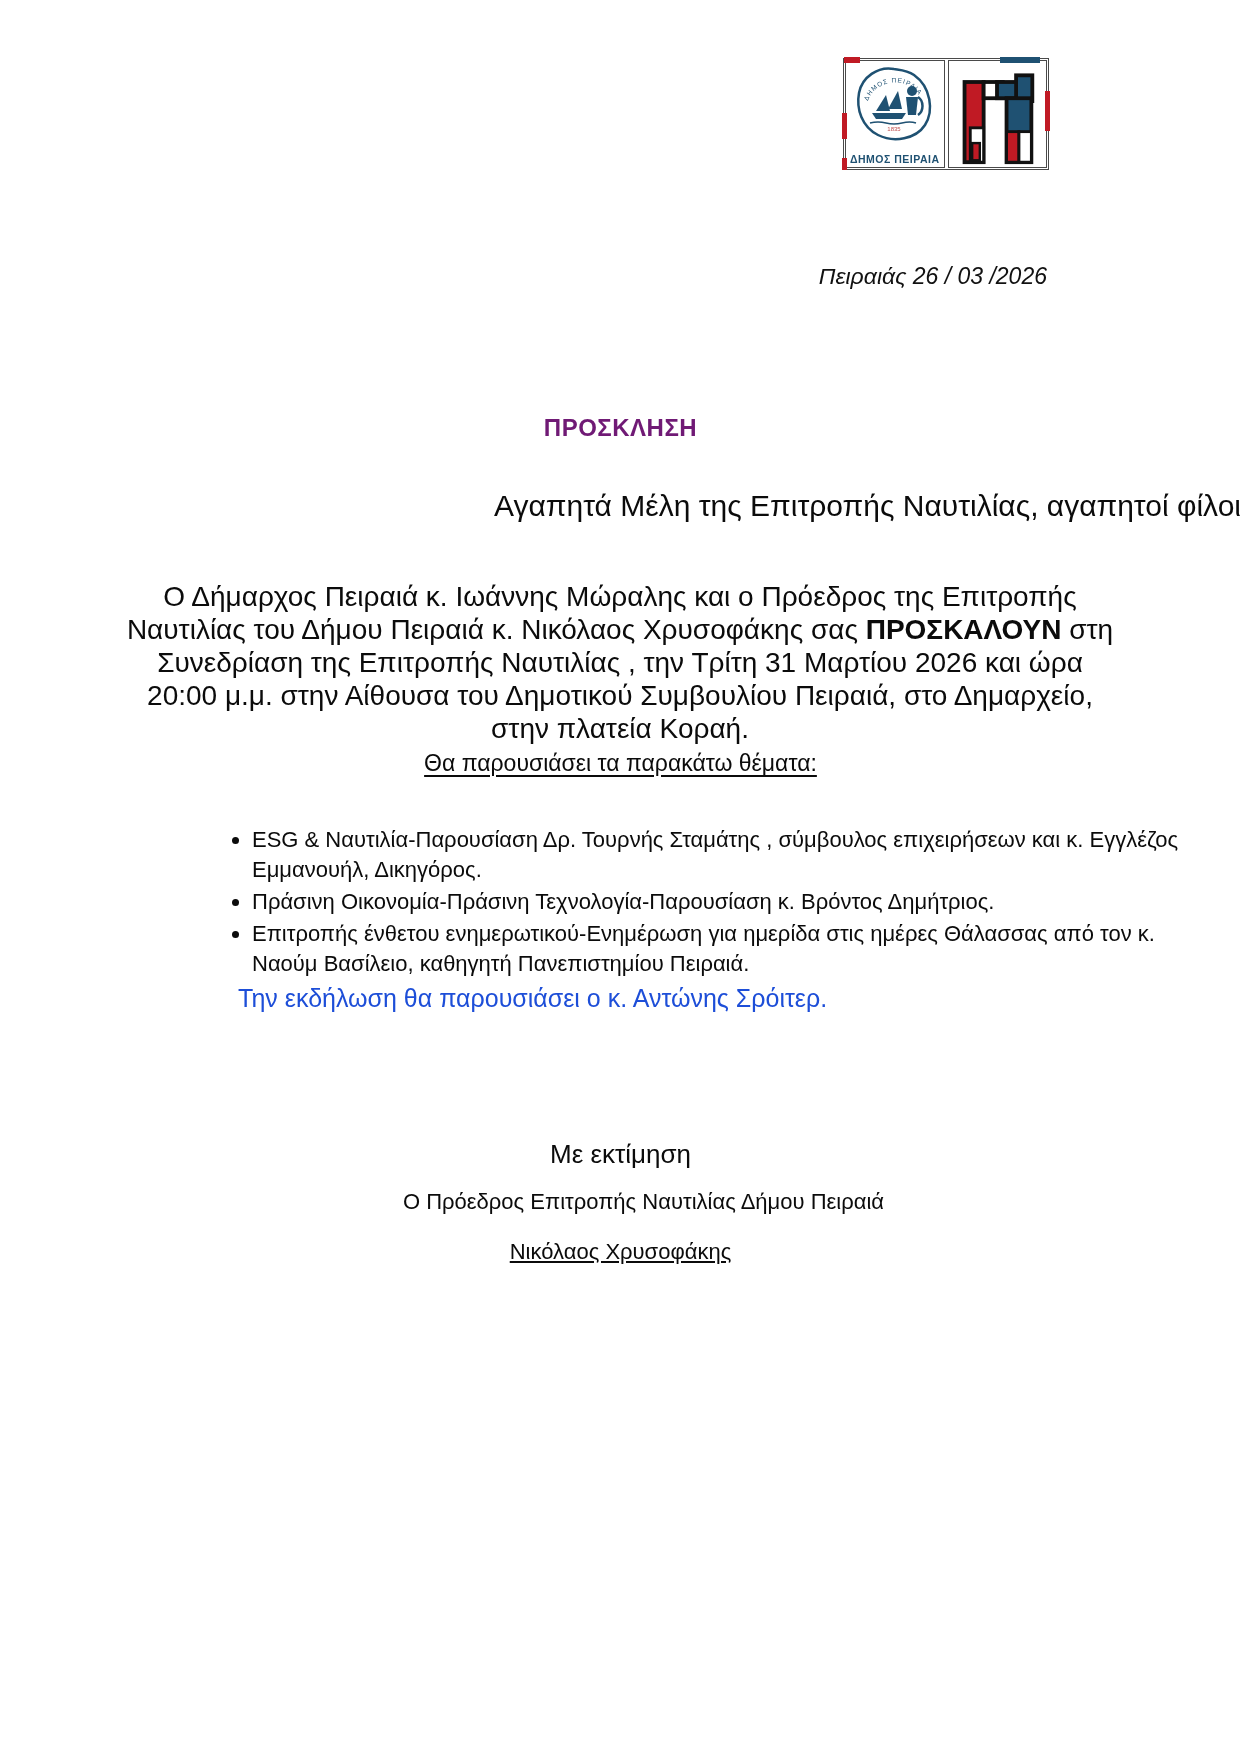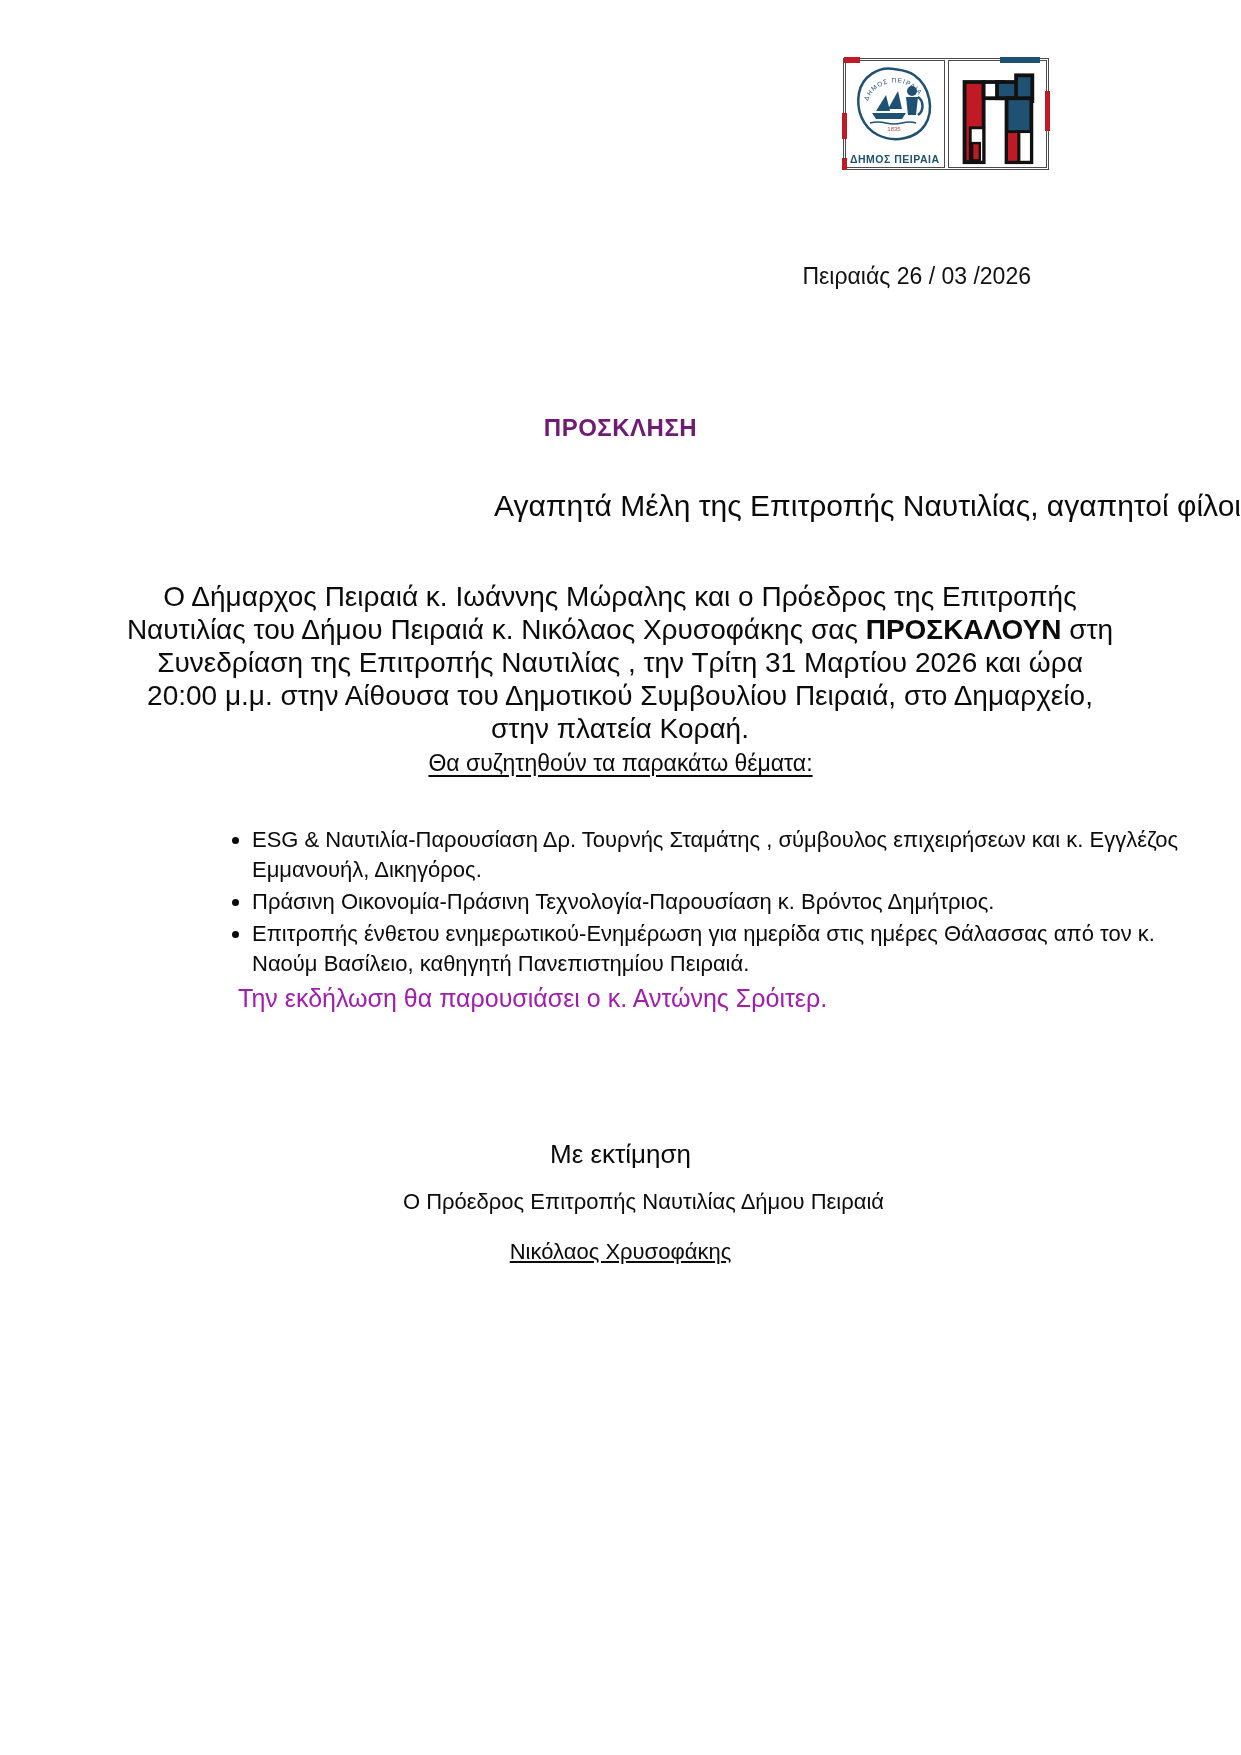--- a/index.html
+++ b/index.html
@@ -24,21 +24,21 @@
     position:absolute;bottom:2px;left:0;right:0;text-align:center;
     font-size:10.5px;font-weight:bold;color:#1f5172;letter-spacing:.5px;
     white-space:nowrap;
   }
   .accent{position:absolute;}
   .acc-red{background:#c01a24;}
   .acc-navy{background:#1f5172;}
 
   
   .date-line{
-    top:263px;right:210px;font-size:23px;color:#111;
+    top:263px;right:194px;font-size:23px;color:#111;font-style:italic;
   }
   .doc-title{
     top:414px;left:0;width:100%;text-align:center;
     font-size:24px;font-weight:bold;color:#701a75;letter-spacing:.5px;
   }
   .salutation{
     top:489px;left:0;width:100%;text-align:right;font-size:30px;
   }
   .main-paragraph{
     top:580px;left:125px;width:990px;text-align:center;
@@ -47,21 +47,21 @@
   .agenda-heading{
     top:750px;left:0;width:100%;text-align:center;
     font-size:23px;text-decoration:underline;text-underline-offset:4px;
   }
   ul.agenda-list{
     top:813px;left:145px;width:935px;margin:12px;padding:0 0 0 95px;
     font-size:22px;line-height:30px;list-style:disc;
   }
   ul.agenda-list li{margin:0 0 2px 0;}
   .presenter-line{
-    top:984px;left:238px;font-size:25px;color:#a21caf;
+    top:984px;left:238px;font-size:25px;color:#1d4ed8;
   }
   .closing-regards{top:1139px;left:0;width:100%;text-align:center;font-size:26px;}
   .closing-role{top:1189px;left:0;width:100%;text-align:center;font-size:22px;margin-left:23px;}
   .closing-name{top:1239px;left:0;width:100%;text-align:center;font-size:22px;text-decoration:underline;}
 </style>
 </head>
 <body>
 
 <div class="abs logo-wrap">
 
@@ -117,21 +117,21 @@
 </div>
 
 <div class="abs date-line">Πειραιάς 26 / 03 /2026</div>
 
 <div class="abs doc-title">ΠΡΟΣΚΛΗΣΗ</div>
 
 <div class="abs salutation">Αγαπητά Μέλη της Επιτροπής Ναυτιλίας, αγαπητοί φίλοι</div>
 
 <div class="abs main-paragraph"><span>Ο Δήμαρχος Πειραιά κ. Ιωάννης Μώραλης και ο Πρόεδρος της Επιτροπής Ναυτιλίας του Δήμου Πειραιά κ. Νικόλαος Χρυσοφάκης σας </span><b>ΠΡΟΣΚΑΛΟΥΝ</b><span> στη Συνεδρίαση της Επιτροπής Ναυτιλίας , την Τρίτη  31 Μαρτίου 2026  και ώρα 20:00 μ.μ. στην Αίθουσα του Δημοτικού Συμβουλίου Πειραιά, στο Δημαρχείο, στην πλατεία Κοραή.</span></div>
 
-<div class="abs agenda-heading">Θα συζητηθούν τα παρακάτω θέματα:</div>
+<div class="abs agenda-heading">Θα παρουσιάσει τα παρακάτω θέματα:</div>
 
 <ul class="abs agenda-list">
   <li><span>ESG &amp; Ναυτιλία-Παρουσίαση Δρ. Τουρνής Σταμάτης , σύμβουλος επιχειρήσεων και κ. Εγγλέζος Εμμανουήλ, Δικηγόρος.</span></li>
   <li><span>Πράσινη Οικονομία-Πράσινη Τεχνολογία-Παρουσίαση κ. Βρόντος Δημήτριος.</span></li>
   <li><span>Επιτροπής ένθετου ενημερωτικού-Ενημέρωση για ημερίδα στις ημέρες Θάλασσας από τον κ. Ναούμ Βασίλειο, καθηγητή Πανεπιστημίου Πειραιά.</span></li>
 </ul>
 
 <div class="abs presenter-line">Την εκδήλωση θα παρουσιάσει ο κ. Αντώνης Σρόιτερ.</div>
 
 <div class="abs closing-regards">Με εκτίμηση</div>

